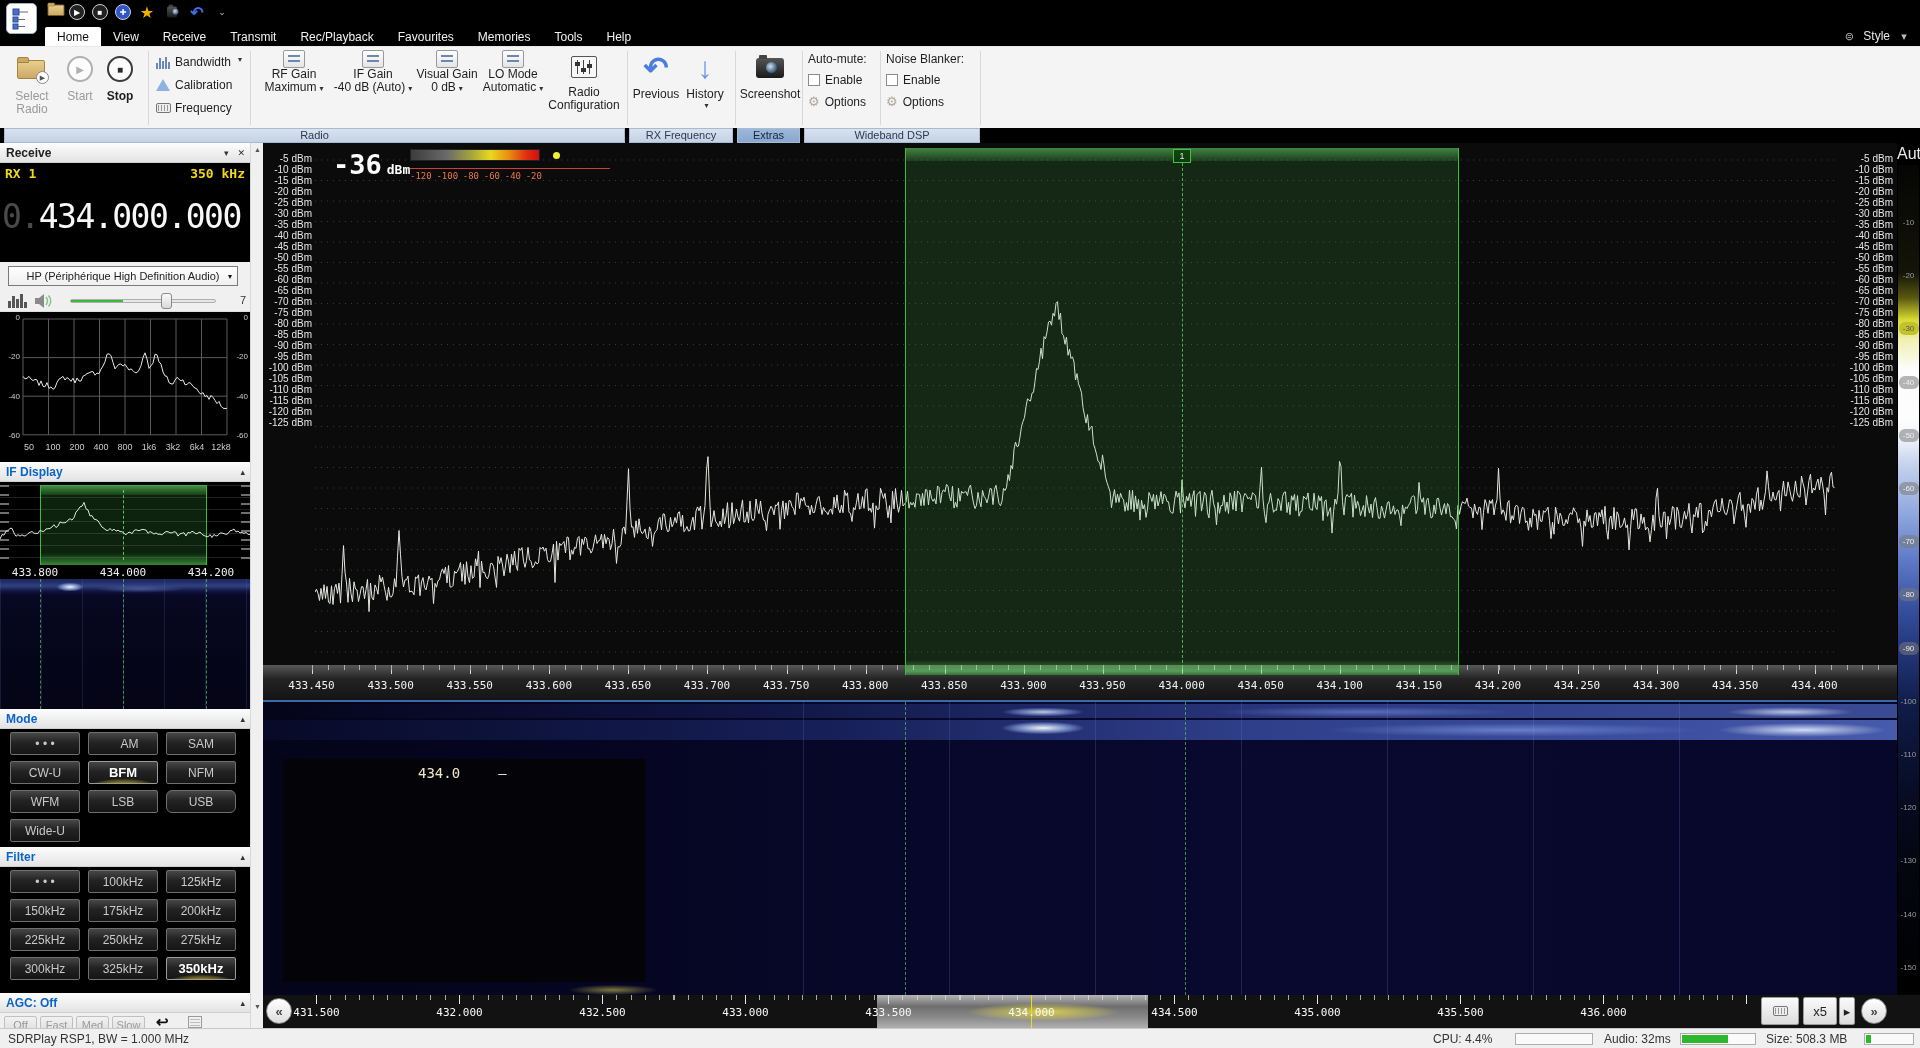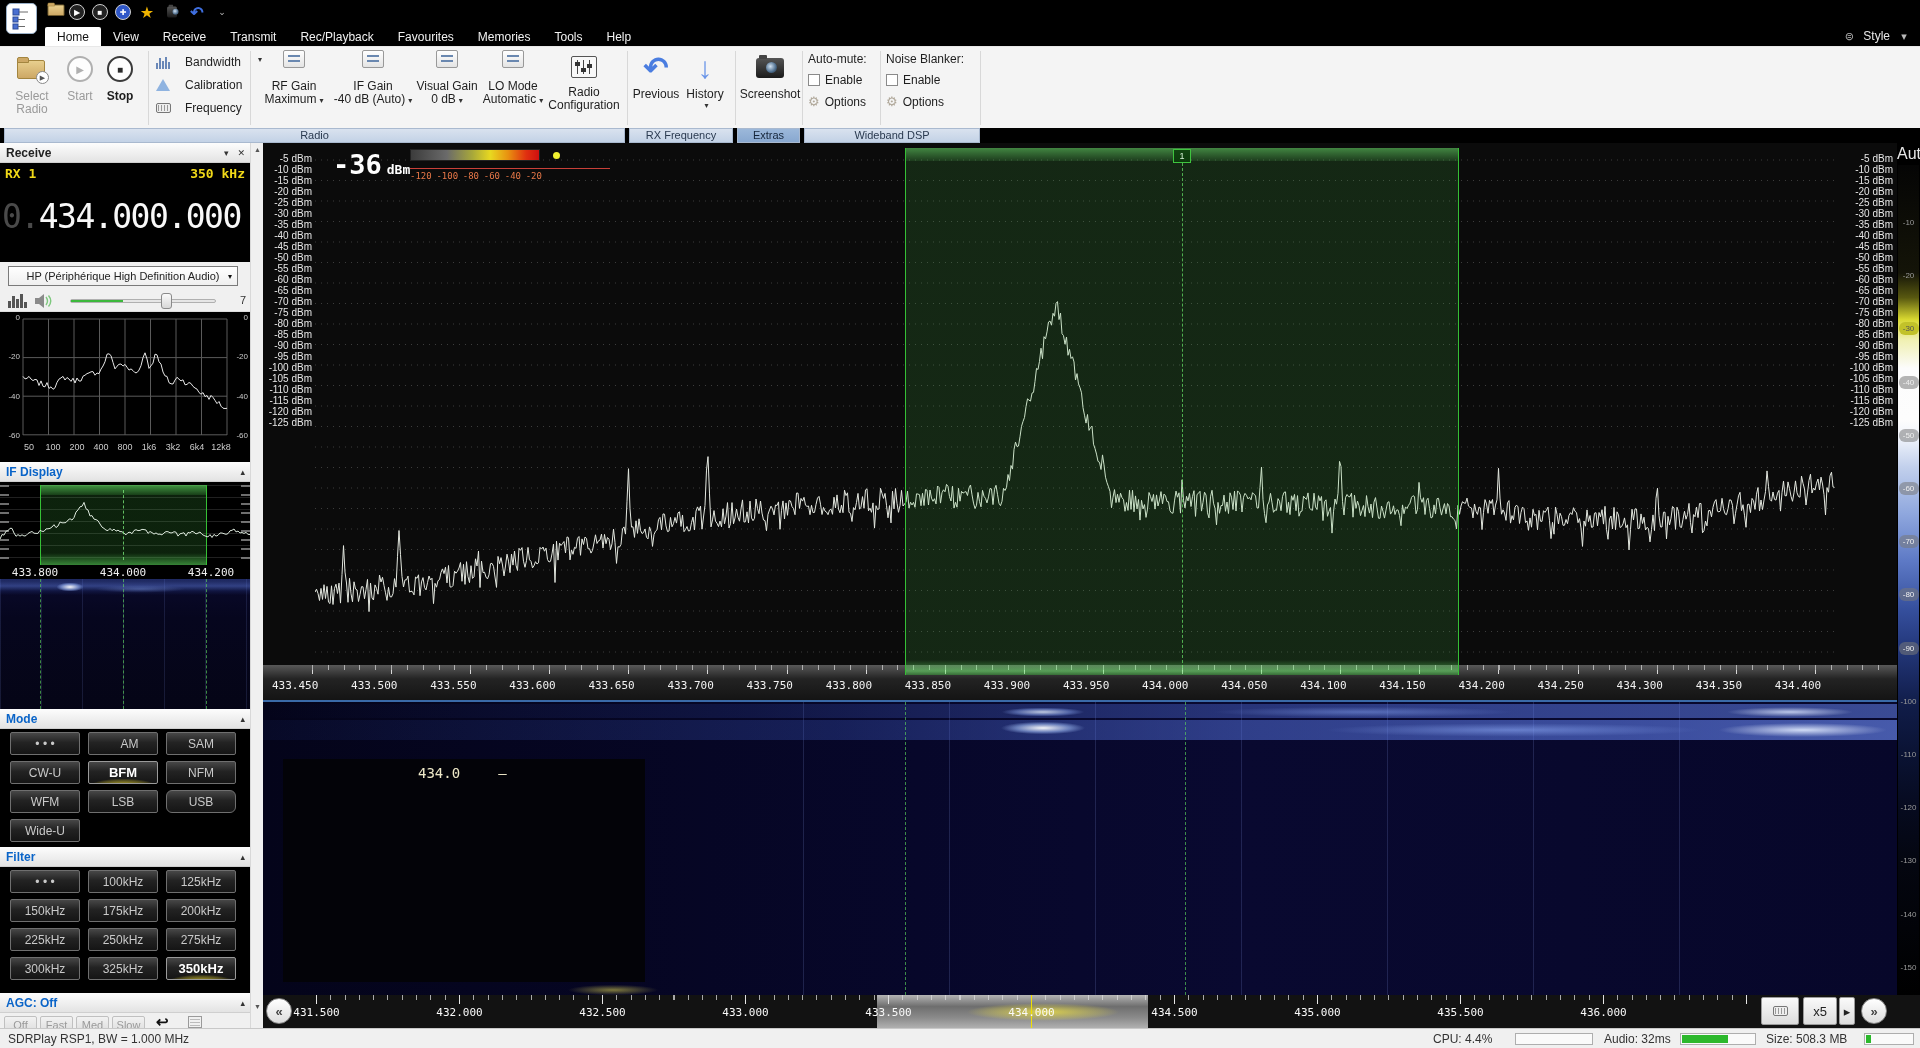--- a/index.html
+++ b/index.html
@@ -32,29 +32,29 @@
   .ritem{position:absolute;top:3px;height:76px;display:flex;flex-direction:column;align-items:center;font-size:12px;color:#1e1e1e;text-align:center;cursor:default}
   .ritem .rlabel{line-height:13px;margin-top:2px}
   .ritem.disabled{color:#9a9a9a}
   .bigico{height:38px;display:flex;align-items:center;justify-content:center}
   .circbtn{width:26px;height:26px;border-radius:50%;border:2px solid #3a3a3a;display:flex;align-items:center;justify-content:center;font-size:10px;color:#2a2a2a;background:#fdfdfd}
   .circbtn.dis{border-color:#b0b0b0;color:#b0b0b0}
   .folder{width:30px;height:24px;position:relative}
   .folder .back{position:absolute;left:0;top:3px;width:28px;height:19px;background:linear-gradient(#e8cf8e,#cda865);border:1px solid #a3853f;border-radius:2px}
   .folder .tabf{position:absolute;left:0;top:0;width:12px;height:6px;background:#cda865;border:1px solid #a3853f;border-radius:2px 2px 0 0}
   .folder .playov{position:absolute;right:-2px;bottom:-3px;width:13px;height:13px;border-radius:50%;background:#fff;border:1px solid #888;font-size:7px;color:#555;display:flex;align-items:center;justify-content:center}
-  .srow{position:absolute;left:4px;display:flex;align-items:flex-start;gap:14px;font-size:12px;color:#1e1e1e;white-space:nowrap}
+  .srow{position:absolute;left:4px;display:flex;align-items:flex-start;gap:4px;font-size:12px;color:#1e1e1e;white-space:nowrap}
   .sico{width:16px;height:14px;display:inline-flex;align-items:center;justify-content:center}
   .bw-bars{display:inline-flex;align-items:flex-end;gap:1px}
   .bw-bars i{display:block;width:2px;background:#6a88b8}
   .calib{width:0;height:0;border-left:7px solid transparent;border-right:7px solid transparent;border-bottom:12px solid #8fb3e0}
   .keyb{width:15px;height:10px;border:1px solid #777;border-radius:2px;background:repeating-linear-gradient(to right,#999 0 1px,transparent 1px 3px);background-size:11px 6px;background-position:1px 1px;background-repeat:no-repeat;background-color:#eee}
   .ico-list{width:22px;height:18px;border:1px solid #999;background:linear-gradient(#ffffff,#e4e4e4);position:relative;border-radius:2px}
   .ico-list::before{content:"";position:absolute;left:4px;right:4px;top:4px;bottom:3px;background:repeating-linear-gradient(to bottom,#6a88b0 0 2px,transparent 2px 5px)}
-  .gain .gl{margin-top:12px;line-height:13px}
+  .gain .gl{margin-top:0;line-height:13px}
   .gain .gv{line-height:13px;white-space:nowrap}
   .dd{font-size:8px;color:#333;margin-left:3px}
   .sliders{width:26px;height:22px;border:1px solid #555;background:#f8f8f8;position:relative;border-radius:2px}
   .sliders::before{content:"";position:absolute;left:5px;top:3px;bottom:3px;width:14px;background:repeating-linear-gradient(to right,#444 0 1px,transparent 1px 6px)}
   .sliders::after{content:"";position:absolute;left:3px;top:5px;width:5px;height:4px;background:#333;box-shadow:6px 6px 0 #333,12px 2px 0 #333}
   .bluearrow{font-size:30px;color:#4a7de0;font-weight:bold;line-height:32px}
   .camera{width:28px;height:20px;background:linear-gradient(#555,#1a1a1a);border-radius:3px;position:relative}
   .camera::before{content:"";position:absolute;left:10px;top:4px;width:11px;height:11px;border-radius:50%;background:radial-gradient(circle at 40% 40%,#cfe0f0,#4a6a8a 60%,#222)}
   .camera::after{content:"";position:absolute;left:3px;top:-3px;width:8px;height:4px;background:#444;border-radius:1px}
   .wcol{position:absolute;top:5px;font-size:12px;color:#1e1e1e}
@@ -119,21 +119,21 @@
   #legend{position:absolute;left:147px;top:6px;width:205px}
   #legbar{width:130px;height:12px;border:1px solid #222;background:linear-gradient(to right,#3c3c3c,#6a6a6a 28%,#a8a83a 48%,#e8d820 62%,#e89010 76%,#e03010 90%,#cf1010)}
   #legdot{position:absolute;left:143px;top:3px;width:7px;height:7px;border-radius:50%;background:#f0f030}
   #legline{position:absolute;left:0;top:19px;width:200px;height:1px;background:#c84038}
   #legticks{position:absolute;left:0;top:22px;width:132px;display:flex;justify-content:space-between;font-size:9px;color:#e87848}
   #specsel{position:absolute;left:642px;top:5px;width:554px;height:527px;border-left:1px solid #35c035;border-right:1px solid #35c035;background:linear-gradient(to bottom,rgba(120,255,120,.5) 0,rgba(80,200,80,.26) 13px,rgba(70,190,70,.16) 13px,rgba(70,190,70,.16) calc(100% - 15px),rgba(110,250,110,.5) calc(100% - 4px),rgba(60,180,60,.45) 100%);z-index:5}
   #specdash{position:absolute;left:919px;top:20px;height:505px;border-left:1px dashed rgba(100,220,100,.75);z-index:6}
   #marker1{position:absolute;left:910px;top:6px;width:18px;height:14px;border:1px solid #3ec43e;background:rgba(10,60,10,.85);color:#d6f2d6;font-size:9px;text-align:center;line-height:12px;z-index:7}
   #specruler{position:absolute;left:0;top:522px;width:1634px;height:35px;background-image:repeating-linear-gradient(to right,#b0b0b0 0 1px,transparent 1px 15.82px),repeating-linear-gradient(to right,#d8d8d8 0 1px,transparent 1px 79.1px),linear-gradient(#585858,#232323 40%,#141414);background-size:1582px 5px,1582px 9px,100% 100%;background-position:49px 0,49px 0,0 0;background-repeat:no-repeat;z-index:3}
   #specflabels{position:absolute;left:9px;top:536px;width:1582px;display:flex;font-size:11px;color:#f2f2f2;z-index:4}
-  #specflabels span{flex:1;}
+  #specflabels span{flex:1;text-align:center}
 
   
   #gradbar{position:absolute;left:1897px;top:143px;width:23px;height:852px;background:#000}
   #gradauto{position:absolute;left:0;top:2px;width:23px;font-size:16px;color:#e8e8e8;text-align:left}
   #gradcol{position:absolute;left:1px;top:22px;width:21px;height:830px;background:linear-gradient(to bottom,#050505 0%,#141408 13%,#585810 16%,#d8d830 18.6%,#f0f0b0 21%,#fcfcfc 24.5%,#fdfdfd 30.7%,#eef2fb 33%,#c2d0ec 36.4%,#90a8de 41.9%,#5e7ac6 47.6%,#36509e 53.4%,#24387c 58%,#101c48 65.1%,#0a1232 71.4%,#060a1e 77.7%,#040610 84.1%,#000 100%)}
   #gradlabels{position:absolute;left:1px;top:73px;width:21px;height:758px;display:flex;flex-direction:column;justify-content:space-between;align-items:center}
   #gradlabels span{width:20px;height:13px;font-size:8px;text-align:center;line-height:13px;border-radius:6px;color:#999}
   #gradlabels span:nth-child(3){background:#c2c22a;color:#555}
   #gradlabels span:nth-child(n+4):nth-child(-n+9){background:rgba(120,120,120,.55);color:#eee}
 

